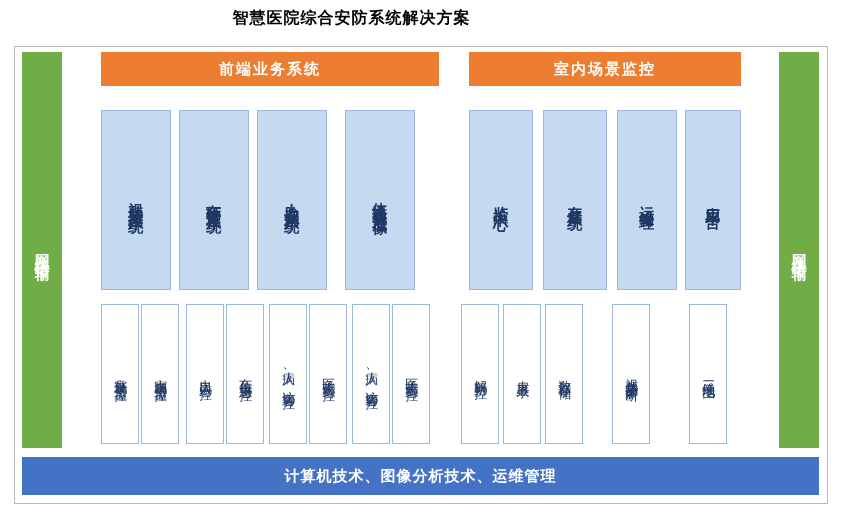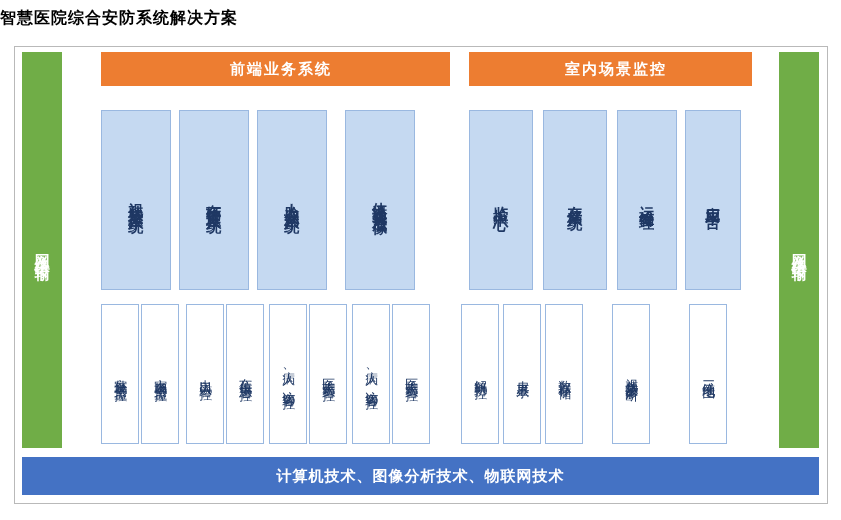--- a/index.html
+++ b/index.html
@@ -17,21 +17,21 @@
   #root {
     position: relative;
     width: 841px;
     height: 520px;
   }
   .title {
     position: absolute;
     top: 8px;
     left: 0;
     width: 703px;
-    text-align: left;
+    text-align: center;
     font-size: 16px;
     font-weight: bold;
     letter-spacing: 1px;
   }
   .frame {
     position: absolute;
     left: 14px;
     top: 46px;
     width: 814px;
     height: 458px;
@@ -67,21 +67,20 @@
     position: absolute;
     height: 34px;
     background: #ed7d31;
     color: #ffffff;
     font-size: 15px;
     font-weight: bold;
     display: flex;
     align-items: center;
     justify-content: center;
     letter-spacing: 2px;
-    padding-left: 11px;
   }
   .gh-front { left: 101px; top: 52px; width: 338px; }
   .gh-center { left: 469px; top: 52px; width: 272px; }
 
   
   .sys-box {
     position: absolute;
     top: 110px;
     height: 180px;
     background: #c5d9f1;
@@ -212,15 +211,15 @@
   <div class="sub-box" style="left:545px; width:38px;">
     <span class="v-text">数据存储</span>
   </div>
   <div class="sub-box" style="left:612px; width:38px;">
     <span class="v-text">视频质量诊断</span>
   </div>
   <div class="sub-box" style="left:689px; width:38px;">
     <span class="v-text">三维地图</span>
   </div>
 
-  <div class="footer-bar">计算机技术、图像分析技术、物联网技术</div>
+  <div class="footer-bar">计算机技术、图像分析技术、运维管理</div>
 
 </div>
 
 </body></html>

